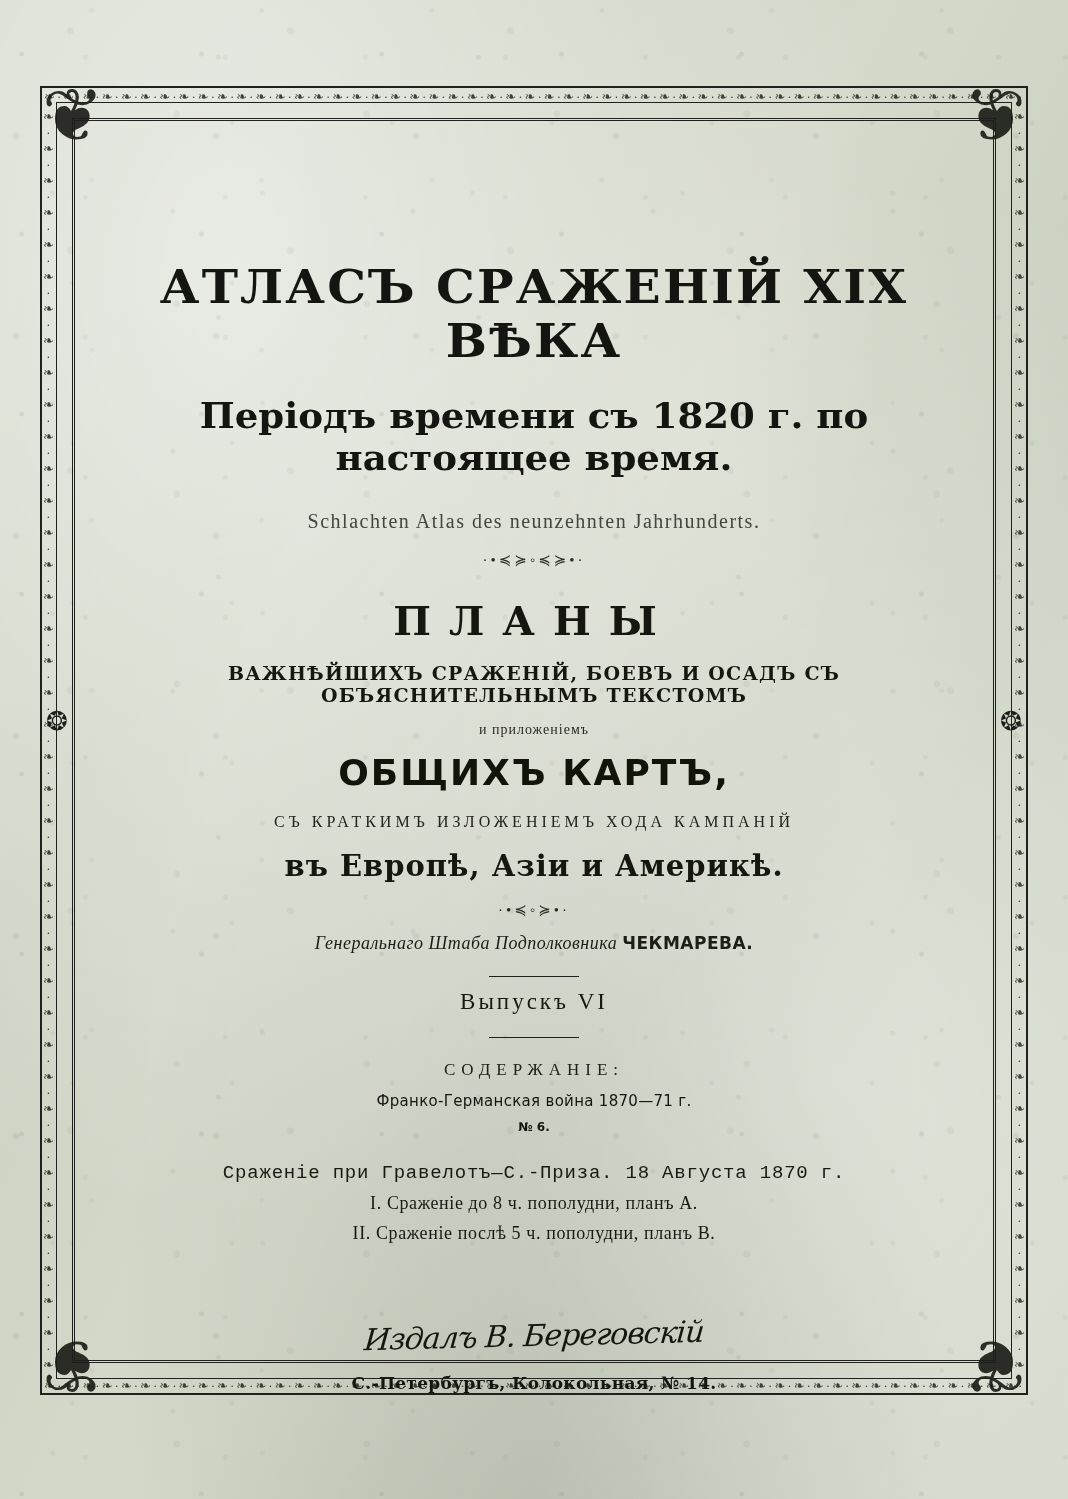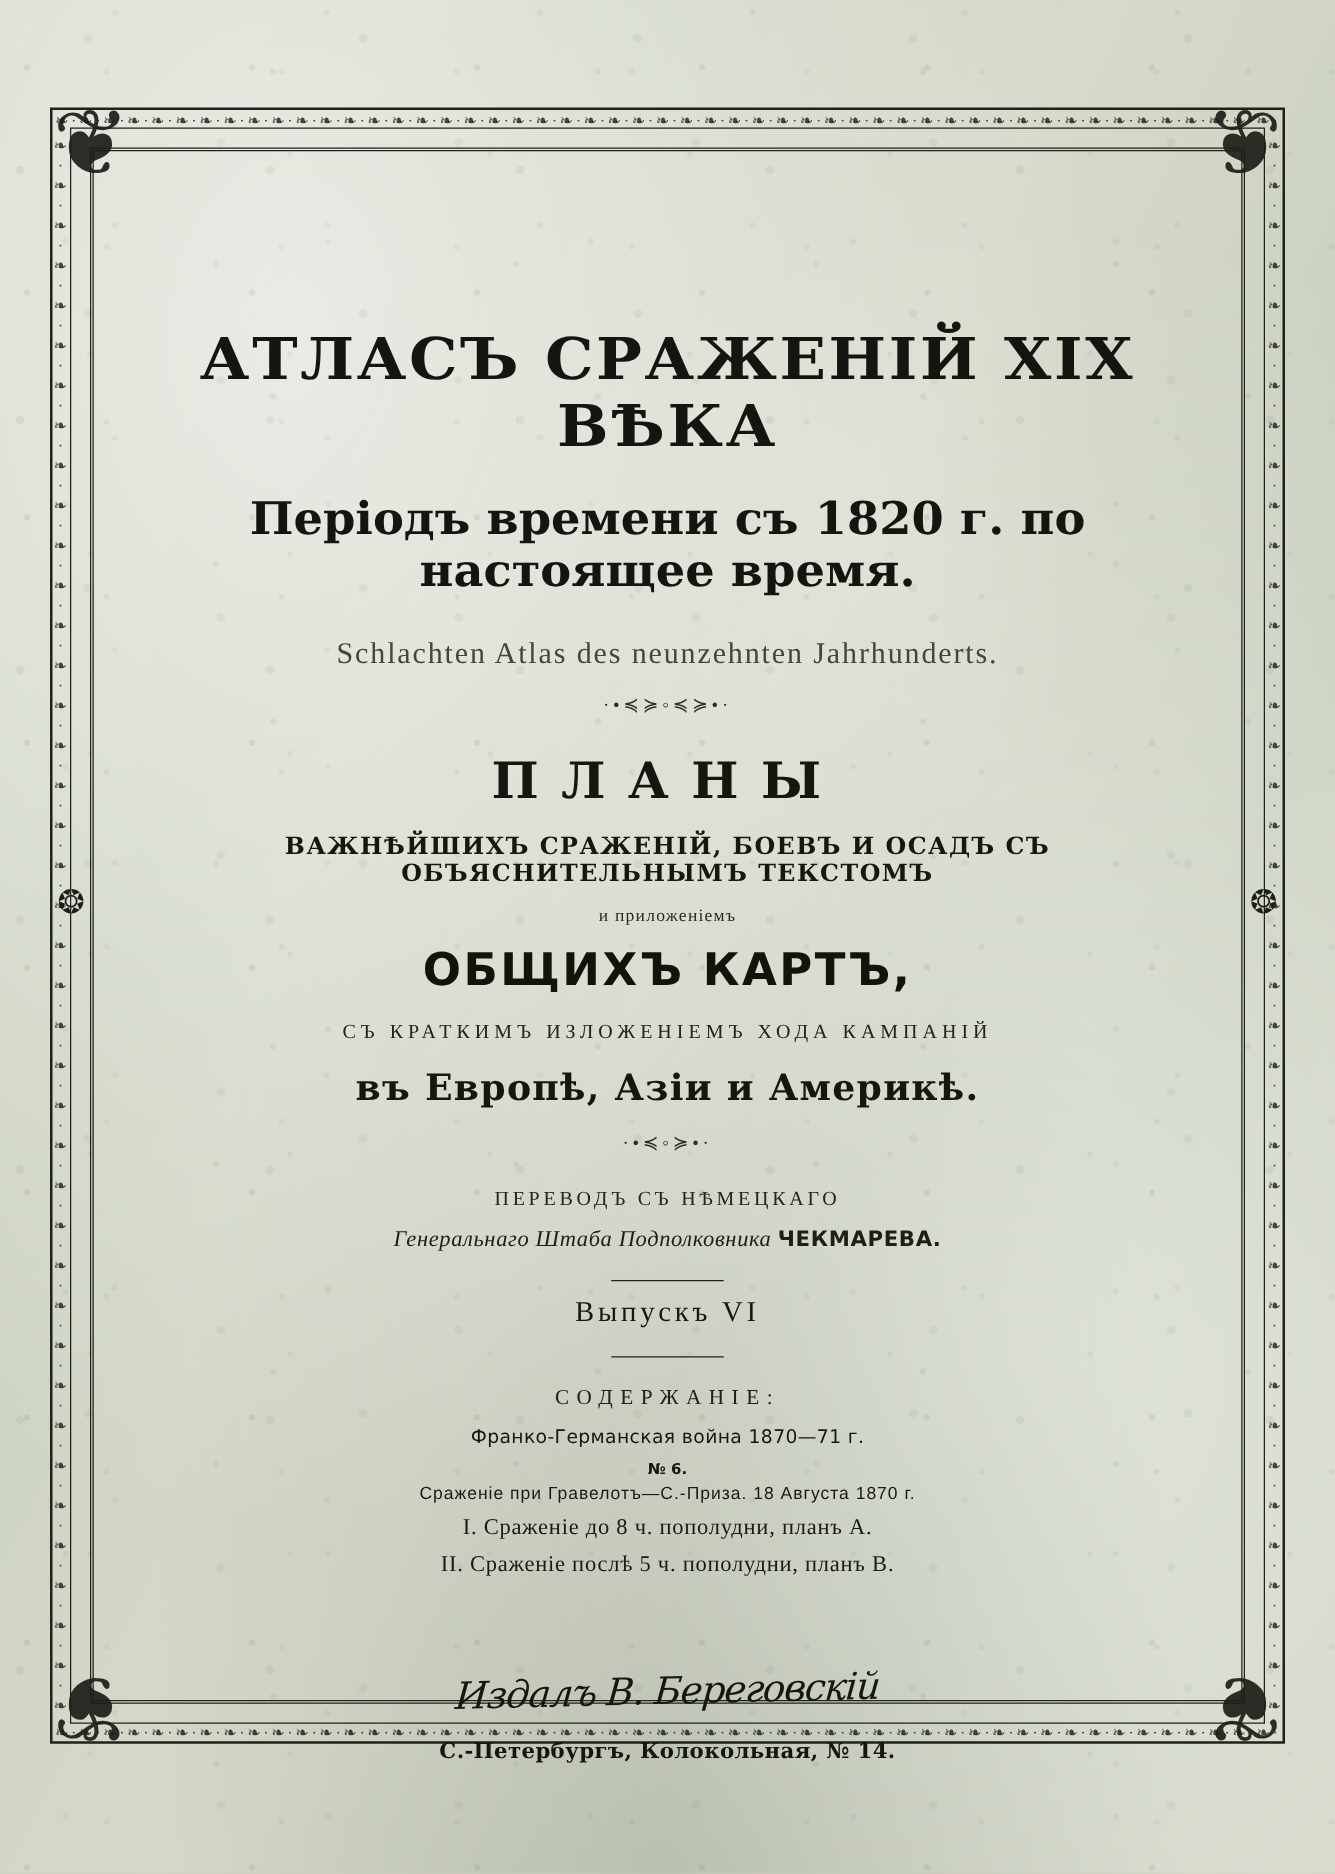--- a/index.html
+++ b/index.html
@@ -135,21 +135,21 @@
     font-family: "DejaVu Serif", serif;
     font-weight: bold;
     font-size: 36px;
     margin-top: 26px;
     letter-spacing: 0px;
     transform: scaleX(1.03);
     color: #141511;
   }
   .t-german {
     font-family: "Liberation Serif", serif;
-    font-size: 24px;
+    font-size: 20px;
     letter-spacing: 1.5px;
     color: #44463d;
     margin-top: 32px;
   }
 
   .rule-orn {
     margin: 18px auto 0;
     font-size: 15px;
     letter-spacing: 3px;
     color: #2b2c26;
@@ -250,24 +250,24 @@
     color: #15160f;
   }
   .t-num {
     font-family: "DejaVu Sans", sans-serif;
     font-weight: bold;
     font-size: 12px;
     margin-top: 10px;
     color: #15160f;
   }
   .t-battle {
-    font-family: Liberation Sans, sans-serif;
-    font-size: 14px;
+    font-family: Liberation Mono, monospace;
+    font-size: 19px;
     letter-spacing: .8px;
-    margin-top: 4px;
+    margin-top: 28px;
     color: #191a13;
   }
   .t-item {
     font-family: "Liberation Serif", serif;
     font-size: 18px;
     letter-spacing: .6px;
     margin-top: 9px;
     color: #191a13;
   }
 
@@ -322,21 +322,20 @@
 
     <div class="t-plany">ПЛАНЫ</div>
     <div class="t-line2">ВАЖНѢЙШИХЪ СРАЖЕНІЙ, БОЕВЪ И ОСАДЪ СЪ ОБЪЯСНИТЕЛЬНЫМЪ ТЕКСТОМЪ</div>
     <div class="t-small-it">и приложеніемъ</div>
     <div class="t-obsh">ОБЩИХЪ КАРТЪ,</div>
     <div class="t-krat">СЪ КРАТКИМЪ ИЗЛОЖЕНІЕМЪ ХОДА КАМПАНІЙ</div>
     <div class="t-evropa">въ Европѣ, Азіи и Америкѣ.</div>
 
     <div class="rule-orn">·•≼◦≽•·</div>
 
-    <div class="t-perevod">ПЕРЕВОДЪ СЪ НѢМЕЦКАГО</div>
     <div class="t-gen">
       <span>Генеральнаго Штаба Подполковника </span><b>ЧЕКМАРЕВА.</b>
     </div>
 
     <div class="short-rule"></div>
     <div class="t-vypusk">Выпускъ VI</div>
     <div class="short-rule"></div>
 
     <div class="t-soderzh">СОДЕРЖАНІЕ:</div>
     <div class="t-war">Франко-Германская война 1870—71 г.</div>

